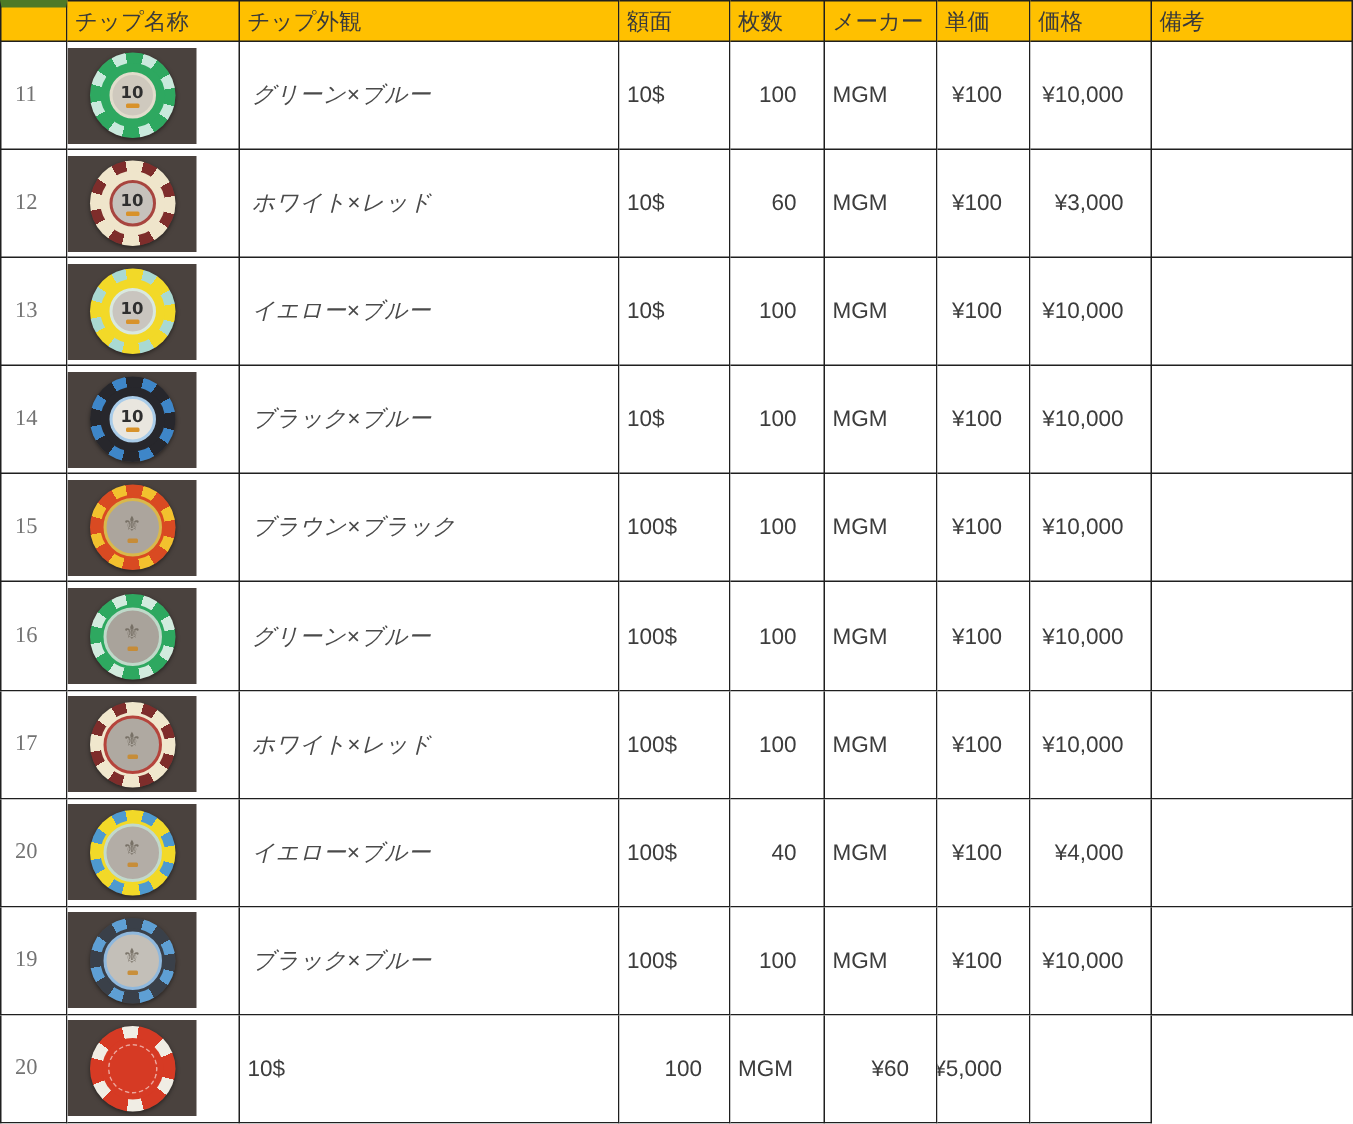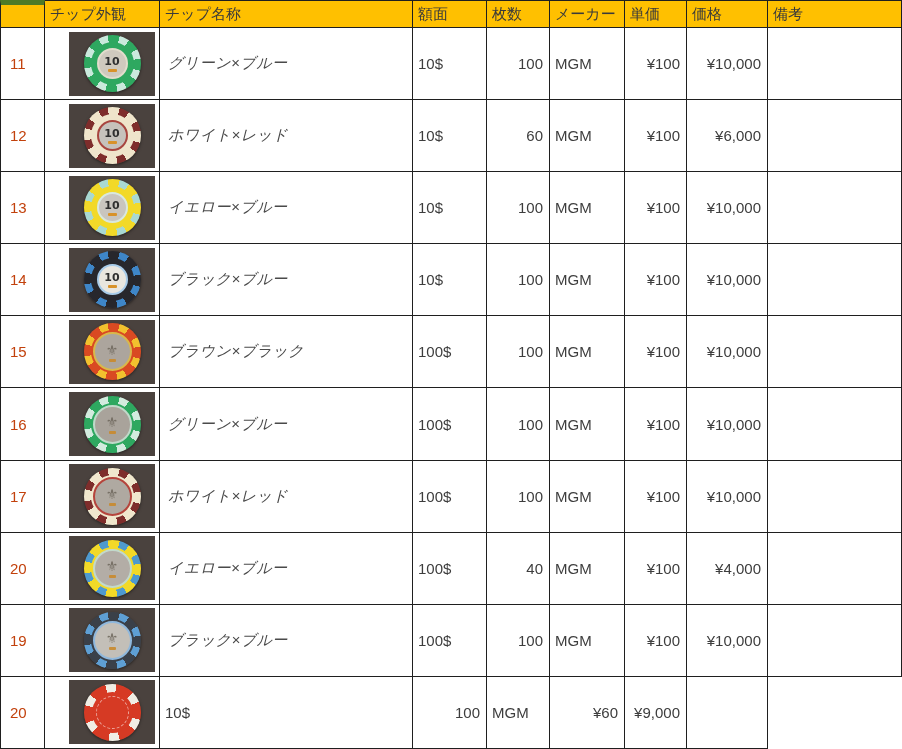--- a/index.html
+++ b/index.html
@@ -32,29 +32,29 @@
   .col-a{border-left:1px solid var(--grid);}
   .hdr{
     background:var(--header-bg);
     border-top:1px solid var(--grid);
     color:#3a3a3a;
     padding-left:5px;
   }
   .hdr.col-a{border-top:5px solid var(--accent-green);}
   .rowno{
     padding-left:9px;
-    font-family:Liberation Sans, sans-serif;
-    font-size:15px;color:#c2410c;
+    font-family:Liberation Serif, serif;
+    font-size:15px;color:#737373;
   }
   .al{padding-left:5px;}
-  .ar{justify-content:flex-end;padding-right:6px;}
+  .ar{justify-content:flex-end;padding-right:18px;}
   .namecell{padding-left:8px;letter-spacing:.5px;color:#4a4a4a;font-style:italic;}
   
   .photo{
-    width:86px;height:64px;margin-left:24px;
+    width:86px;height:64px;margin-left:0;
     background:var(--photo-bg);
     display:flex;align-items:center;justify-content:center;
     flex:none;
   }
   .chip{
     position:relative;width:57px;height:57px;border-radius:50%;
     background:repeating-conic-gradient(from -10deg,var(--main) 0deg 25deg,var(--spot) 25deg 45deg);
     box-shadow:0 1px 3px rgba(0,0,0,.5);
   }
   .chip::before{
@@ -87,22 +87,22 @@
   .chip.dice .center{
     inset:12px;background:var(--main);
     border:1px dashed rgba(255,255,255,.55);
   }
 </style>
 </head>
 <body>
 
 <div class="sheet" id="sheet">
   <div class="cell hdr col-a"></div>
+  <div class="cell hdr">チップ名称</div>
   <div class="cell hdr">チップ外観</div>
-  <div class="cell hdr">チップ名称</div>
   <div class="cell hdr">額面</div>
   <div class="cell hdr">枚数</div>
   <div class="cell hdr">メーカー</div>
   <div class="cell hdr">単価</div>
   <div class="cell hdr">価格</div>
   <div class="cell hdr">備考</div>
 
   <div class="cell col-a rowno">11</div>
   <div class="cell">
     <div class="photo">
@@ -125,21 +125,21 @@
       <div class="chip label" style="--main: #EFE5CB; --spot: #7E2D2B; --center: #C6C2BC; --ring: #A8453F;">
         <div class="center">10</div>
       </div>
     </div>
   </div>
   <div class="cell namecell">ホワイト×レッド</div>
   <div class="cell al">10$</div>
   <div class="cell ar">60</div>
   <div class="cell al">MGM</div>
   <div class="cell ar">¥100</div>
-  <div class="cell ar">¥6,000</div>
+  <div class="cell ar">¥3,000</div>
   <div class="cell"></div>
 
   <div class="cell col-a rowno">13</div>
   <div class="cell">
     <div class="photo">
       <div class="chip label" style="--main: #F2D928; --spot: #A9D9D2; --center: #C9C5BF; --ring: #D9E8DF;">
         <div class="center">10</div>
       </div>
     </div>
   </div>
@@ -252,15 +252,15 @@
     <div class="photo">
       <div class="chip dice" style="--main: #D63A24; --spot: #F0EDE4; --center: #D63A24; --ring: #E8D9C8;">
         <div class="center"></div>
       </div>
     </div>
   </div>
   <div class="cell al">10$</div>
   <div class="cell ar">100</div>
   <div class="cell al">MGM</div>
   <div class="cell ar">¥60</div>
-  <div class="cell ar">¥9,000</div>
+  <div class="cell ar">¥5,000</div>
   <div class="cell"></div>
 </div>
 
 </body></html>

